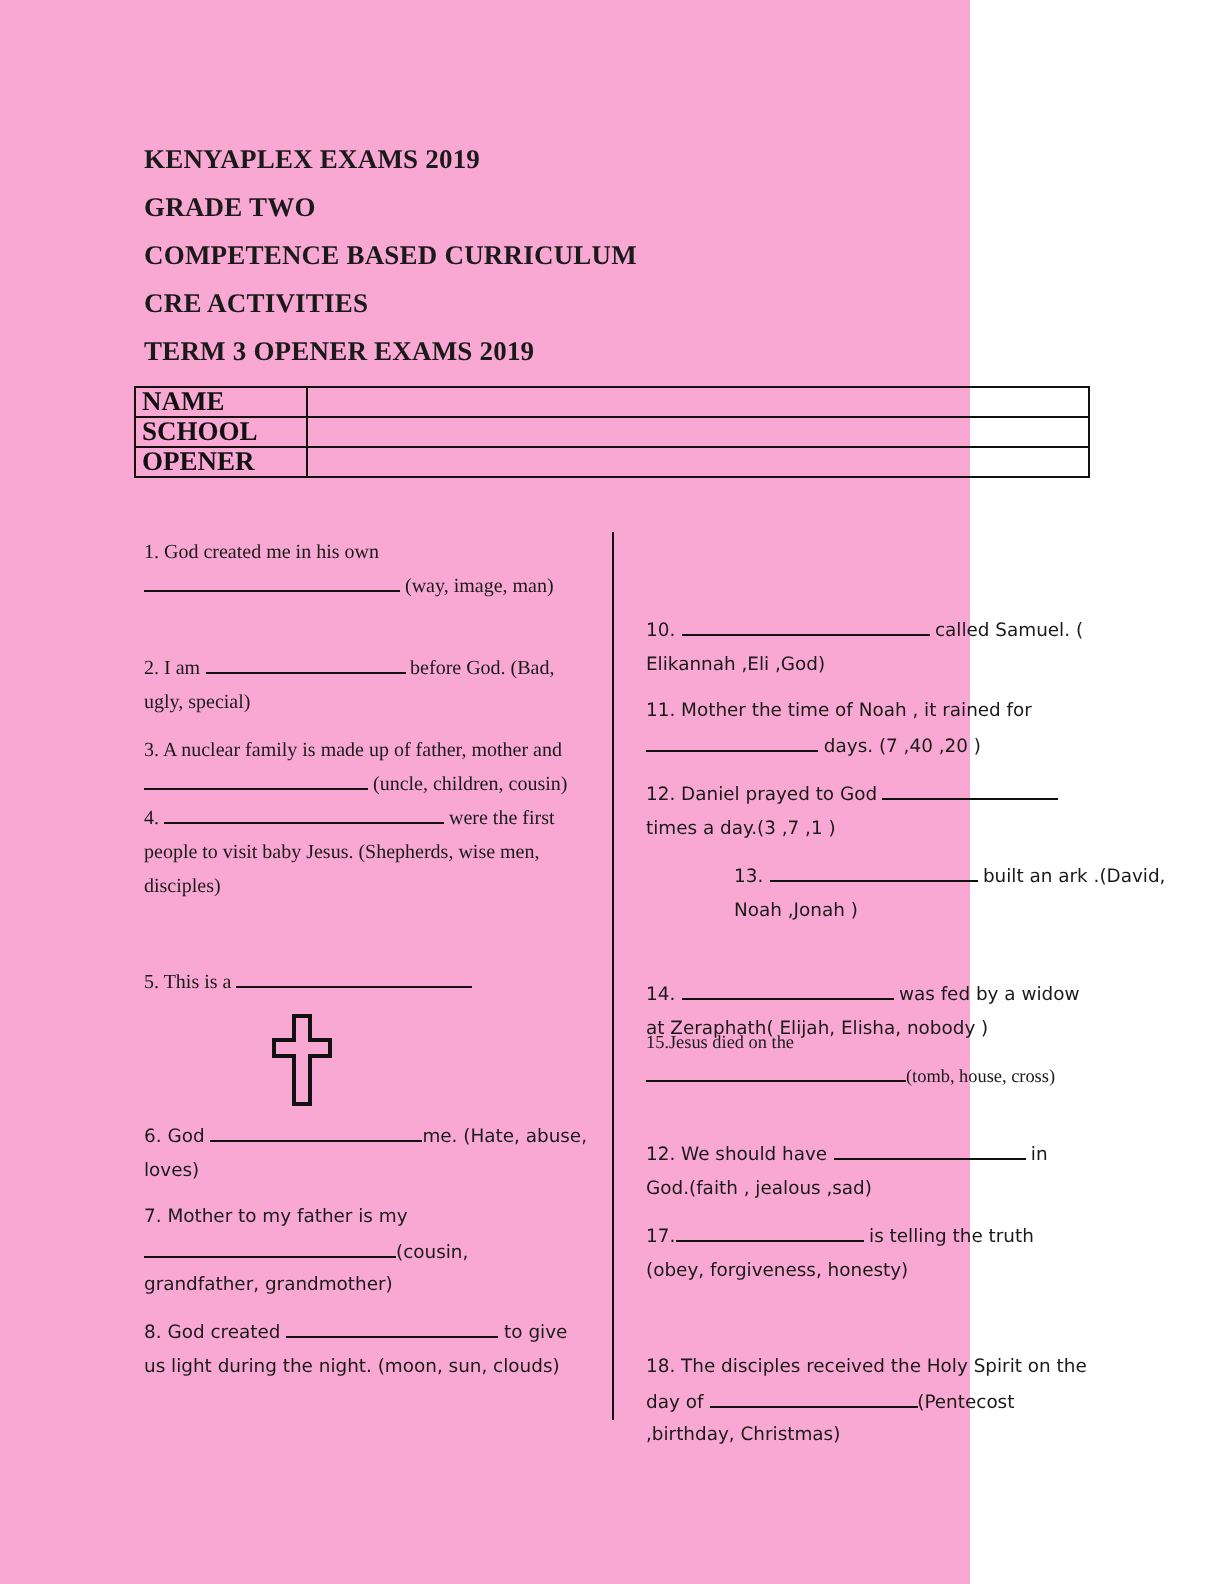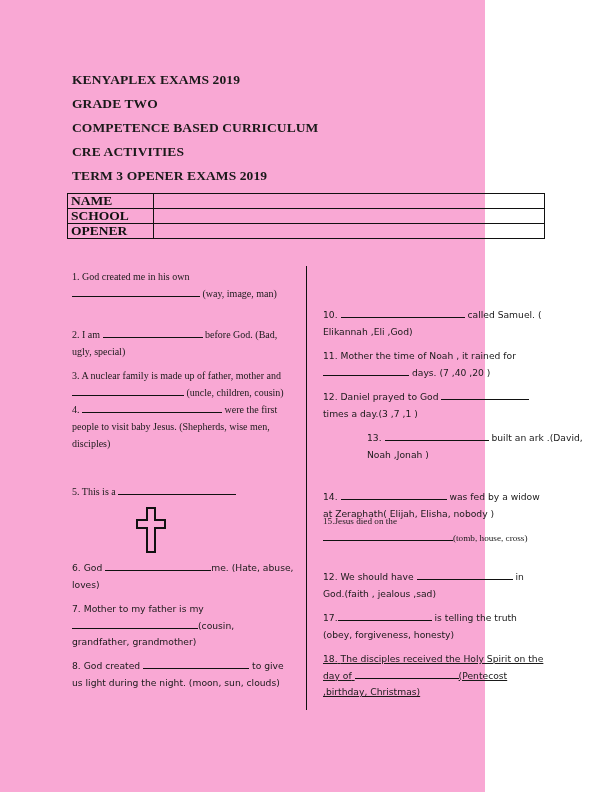--- a/index.html
+++ b/index.html
@@ -145,19 +145,19 @@
     <span>We should have</span>
     <span class="blank" style="width:96px"></span>
     <span>in God.(faith , jealous ,sad)</span>
   </div>
 
   <div class="q sans" style="left:323px; top:610px; width:225px;">
     <span>17.</span><span class="blank" style="width:94px"></span>
     <span>is telling the truth (obey, forgiveness, honesty)</span>
   </div>
 
-  <div class="q sans" style="left:323px; top:651px; width:225px;text-decoration:underline;">
+  <div class="q sans" style="left:323px; top:676px; width:225px;">
     <span>18.</span>
     <span>The disciples received the Holy Spirit on the day of</span>
     <span class="blank" style="width:104px"></span><span>(Pentecost ,birthday, Christmas)</span>
   </div>
 
 </div>
 
 </body></html>

